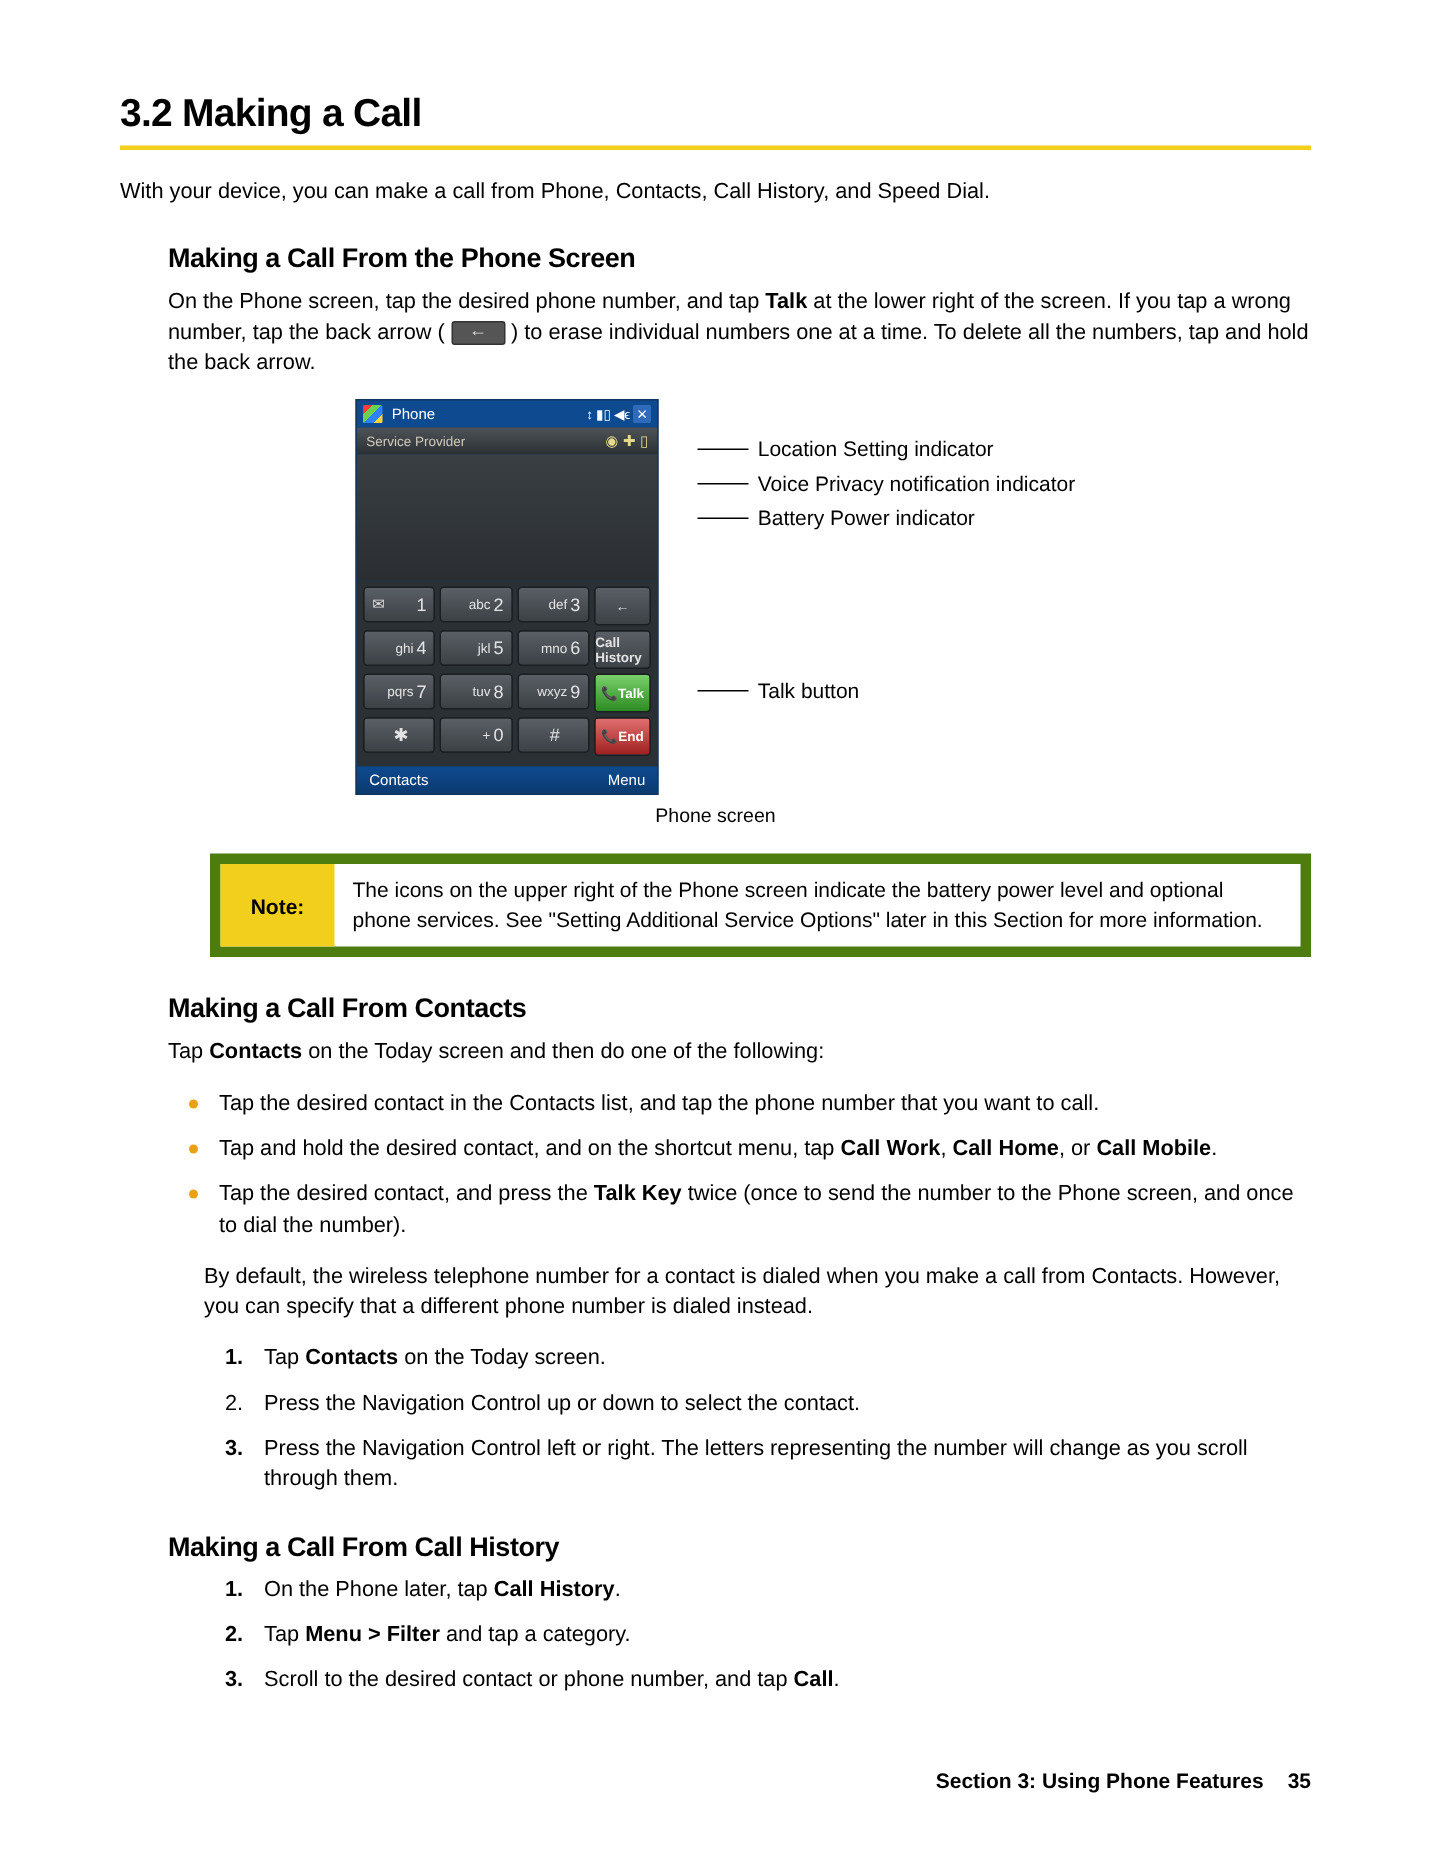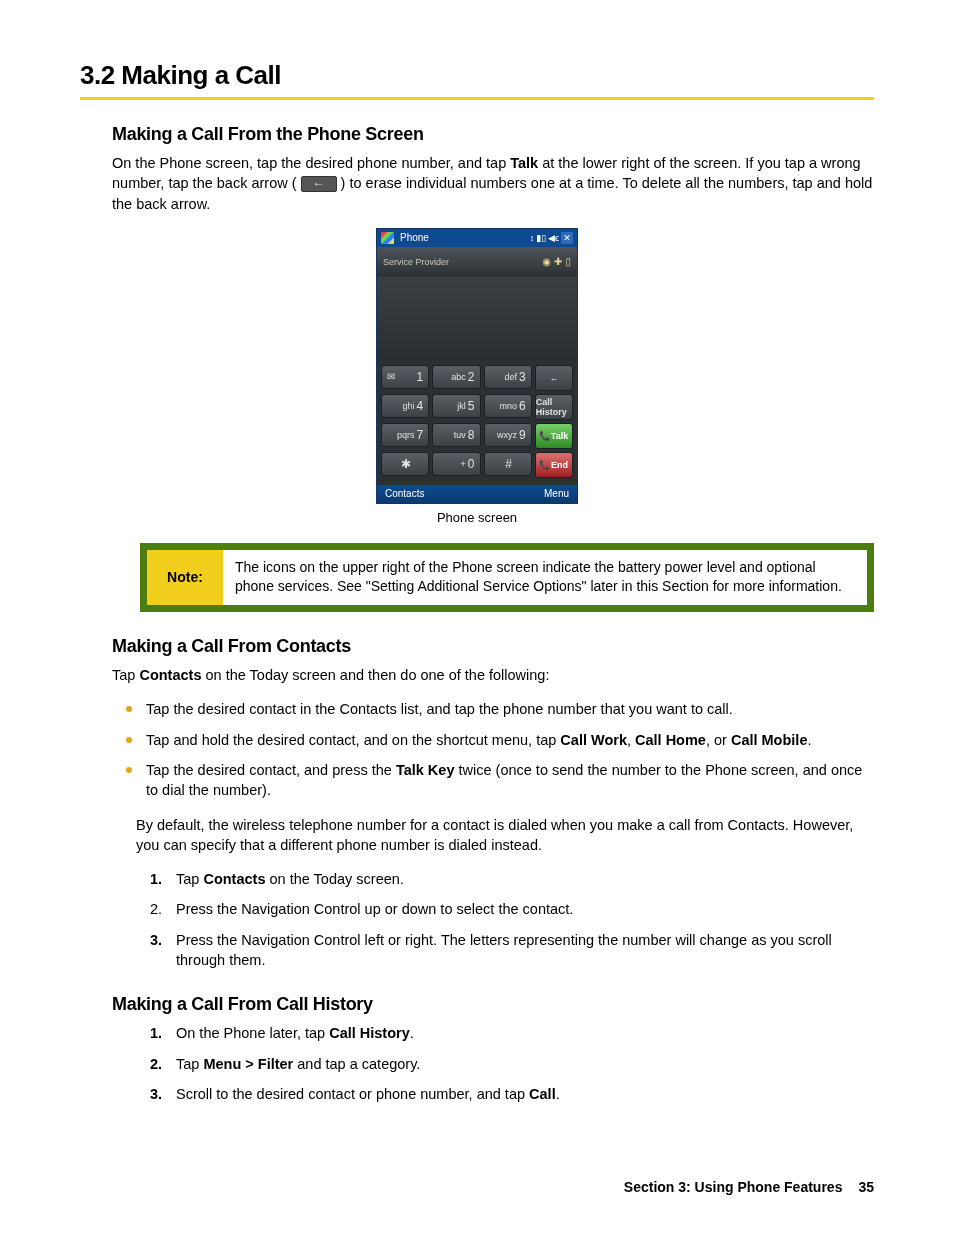--- a/index.html
+++ b/index.html
@@ -12,21 +12,21 @@
   .back-arrow-btn{display:inline-block;width:34px;height:14px;background:#555;border:1px solid #333;border-radius:2px;vertical-align:middle;position:relative;}
   .back-arrow-btn::after{content:"←";color:#ddd;position:absolute;left:0;right:0;top:-3px;text-align:center;font-size:12px;}
   .figure-wrap{display:flex;justify-content:center;margin:12px 0 4px 0;}
   .figure-row{display:flex;align-items:flex-start;gap:26px;}
   .phone-shot{width:200px;border:1px solid #12365d;background:#12365d;font-family:Tahoma,sans-serif;}
   .ps-bar{height:18px;background:#0d4a8f;display:flex;align-items:center;justify-content:space-between;padding:0 4px;color:#fff;font-size:10px;}
   .ps-bar .flag{width:13px;height:12px;background:linear-gradient(135deg,#ff3b3b 0 25%,#6bd14f 0 50%,#2d82ff 0 75%,#ffd53b 0);border-radius:1px;margin-right:4px;}
   .ps-bar-left{display:flex;align-items:center;gap:2px;}
   .ps-bar-right{display:flex;align-items:center;gap:2px;font-size:9px;}
   .ps-close{width:12px;height:12px;background:#2e6bb8;color:#fff;display:flex;align-items:center;justify-content:center;font-size:9px;border-radius:1px;}
-  .ps-provider{height:30px;background:linear-gradient(#4d5358,#2b3034);display:flex;align-items:center;justify-content:space-between;padding:0 6px;color:#cfc9bc;font-size:9px;}
+  .ps-provider{height:18px;background:linear-gradient(#4d5358,#2b3034);display:flex;align-items:center;justify-content:space-between;padding:0 6px;color:#cfc9bc;font-size:9px;}
   .ps-icons{display:flex;gap:3px;}
   .ps-icons span{color:#e5d98d;font-size:10px;}
   .ps-display{height:84px;background:linear-gradient(#3a3f44,#2a2e32);}
   .ps-keypad{background:#2b3034;padding:4px;}
   .kp-row{display:flex;gap:3px;margin-bottom:3px;}
   .kp-key{flex:1;height:24px;background:linear-gradient(#5a5f65,#3c4146);border:1px solid #1b1f22;border-radius:3px;color:#e3e3e3;font-size:9px;display:flex;align-items:center;justify-content:flex-end;padding:0 5px 0 5px;box-sizing:border-box;position:relative;}
   .kp-key .big{font-size:12px;margin-left:2px;}
   .kp-wide{flex:1;height:24px;border-radius:3px;border:1px solid #1b1f22;display:flex;align-items:center;justify-content:center;font-size:9px;font-weight:bold;color:#e3e3e3;background:linear-gradient(#5a5f65,#3c4146);}
   .kp-talk{background:linear-gradient(#79d06a,#2d8a23);color:#fff;}
   .kp-end{background:linear-gradient(#e07070,#a02020);color:#fff;}
@@ -55,20 +55,21 @@
   .footer .sec{font-weight:700;}
   .footer .pg{font-weight:700;margin-left:16px;}
   b{font-weight:700;}
 </style>
 </head>
 <body>
 
 <div class="page">
   <h1 class="section-title">3.2  Making a Call</h1>
   <div class="yellow-rule"></div>
+  <p>With your device, you can make a call from Phone, Contacts, Call History, and Speed Dial.</p>
 
   <h2 class="subhead">Making a Call From the Phone Screen</h2>
   <p class="indent">
     <span>On the Phone screen, tap the desired phone number, and tap </span><b>Talk</b><span> at the lower right of the screen. If you tap a wrong number, tap the back arrow ( </span><span class="back-arrow-btn"></span><span> ) to erase individual numbers one at a time. To delete all the numbers, tap and hold the back arrow.</span>
   </p>
 
   <div class="figure-wrap">
     <div class="figure-row">
       <div class="phone-shot">
         <div class="ps-bar">
@@ -152,20 +153,27 @@
             <div class="kp-key kp-center">
                 <span class="big">#</span>
               </div>
             <div class="kp-wide kp-end">📞 <span>End</span></div>
           </div>
         </div>
         <div class="ps-softbar">
           <span>Contacts</span>
           <span>Menu</span>
         </div>
+      </div>
+      <div class="callouts">
+        <div class="co">Location Setting indicator</div>
+        <div class="co">Voice Privacy notification indicator</div>
+        <div class="co">Battery Power indicator</div>
+        <div class="gap"></div>
+        <div class="co">Talk button</div>
       </div>
     </div>
   </div>
   <div class="caption">Phone screen</div>
 
   <div class="note-box">
     <div class="note-label">Note:</div>
     <div class="note-body">The icons on the upper right of the Phone screen indicate the battery power level and optional phone services. See "Setting Additional Service Options" later in this Section for more information.</div>
   </div>
 

